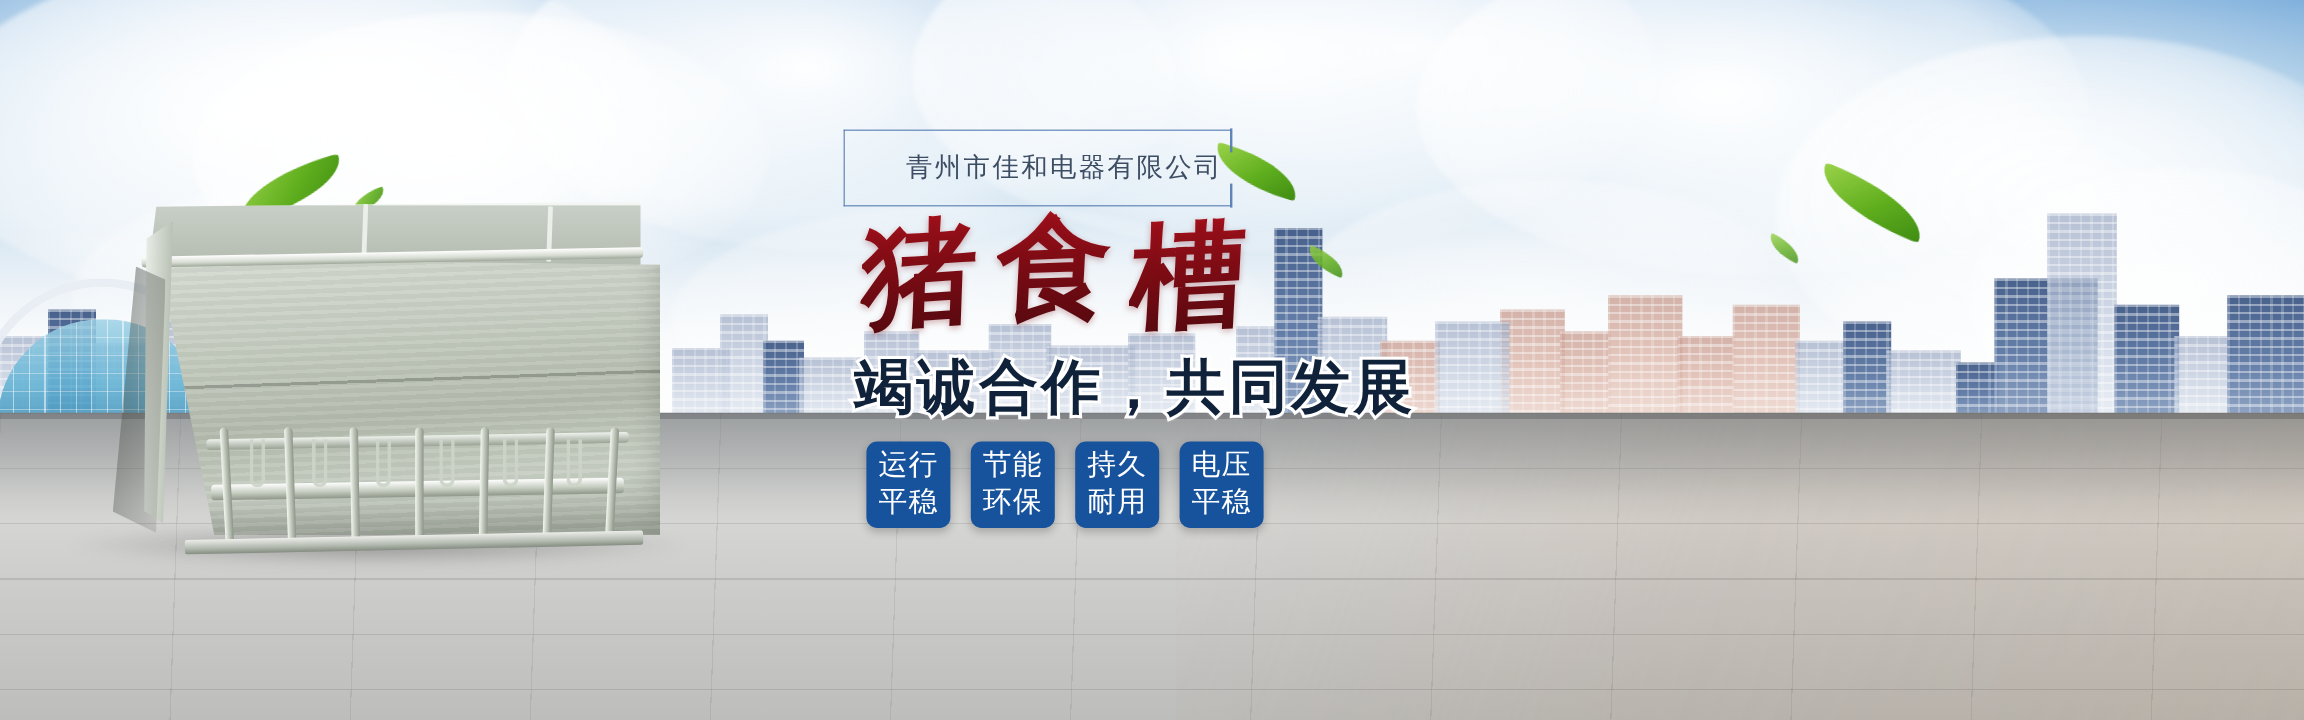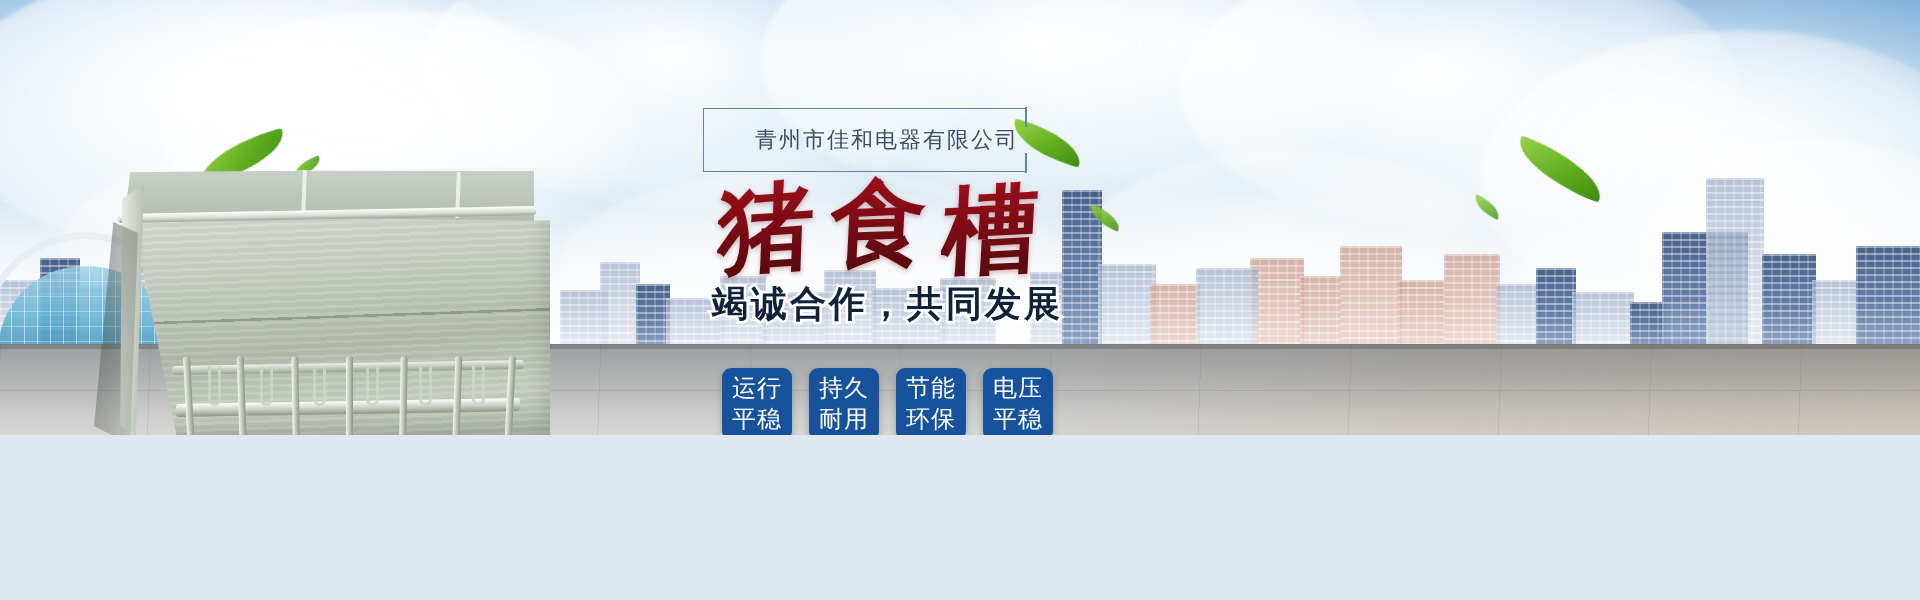--- a/index.html
+++ b/index.html
@@ -2,21 +2,21 @@
 <html><head>
 <meta charset="utf-8">
 <style>
   * { margin:0; padding:0; box-sizing:border-box; }
   html, body {
     width:1920px; height:600px; overflow:hidden;
     font-family:"Liberation Sans", sans-serif;
     background:#dfe8f0;
   }
   #banner {
-    position:relative; width:1920px; height:435px; overflow:hidden;
+    position:relative; width:1920px; height:600px; overflow:hidden;
     background:linear-gradient(180deg,#8fb8de 0%,#a8c8e4 10%,#c5dbec 24%,#dde9f2 40%,#eef3f7 55%,#f3f4f4 62%,#e9eaea 66%);
   }
 
   
   .sky {
     position:absolute; left:0; top:0; width:1920px; height:400px;
     background:
       radial-gradient(ellipse 700px 260px at 300px 60px, rgba(255,255,255,.95), rgba(255,255,255,0) 70%),
       radial-gradient(ellipse 560px 200px at 1180px 40px, rgba(255,255,255,.85), rgba(255,255,255,0) 72%),
       radial-gradient(ellipse 480px 240px at 1680px 130px, rgba(255,255,255,.80), rgba(255,255,255,0) 74%),
@@ -217,22 +217,22 @@
     background:linear-gradient(180deg,#a8121d 0%,#7d0d16 48%,#4e0a10 100%);
     -webkit-background-clip:text; background-clip:text; color:transparent;
     text-shadow:0 2px 5px rgba(120,10,18,.30);
     transform:skewX(-5deg);
   }
   .main-title span:nth-child(1){ transform:skewX(-6deg) rotate(-4deg); }
   .main-title span:nth-child(2){ transform:skewX(-5deg) rotate(-2deg) translateY(-5px); }
   .main-title span:nth-child(3){ transform:skewX(-6deg) rotate(-3deg) translateY(2px); }
 
   .subtitle {
-    position:absolute; left:712px; top:280px;
-    font-size:36px; font-weight:700; letter-spacing:3px; white-space:nowrap;
+    position:absolute; left:712px; top:290px;
+    font-size:49px; font-weight:700; letter-spacing:3px; white-space:nowrap;
     color:#10213a;
     -webkit-text-stroke:5px #ffffff;
     paint-order:stroke fill;
     text-shadow:0 2px 3px rgba(255,255,255,.9);
   }
 
   
   .badges { position:absolute; left:722px; top:368px; display:flex; gap:17px; }
   .badge {
     width:70px; height:72px; border-radius:9px;
@@ -369,26 +369,26 @@
   </div>
 
   <div class="subtitle">竭诚合作，共同发展</div>
 
   <div class="badges">
     <div class="badge">
       <span class="bl">运行</span>
       <span class="bl">平稳</span>
     </div>
     <div class="badge">
+      <span class="bl">节能</span>
+      <span class="bl">环保</span>
+    </div>
+    <div class="badge">
       <span class="bl">持久</span>
       <span class="bl">耐用</span>
-    </div>
-    <div class="badge">
-      <span class="bl">节能</span>
-      <span class="bl">环保</span>
     </div>
     <div class="badge">
       <span class="bl">电压</span>
       <span class="bl">平稳</span>
     </div>
   </div>
 
 </div>
 
 </body></html>

